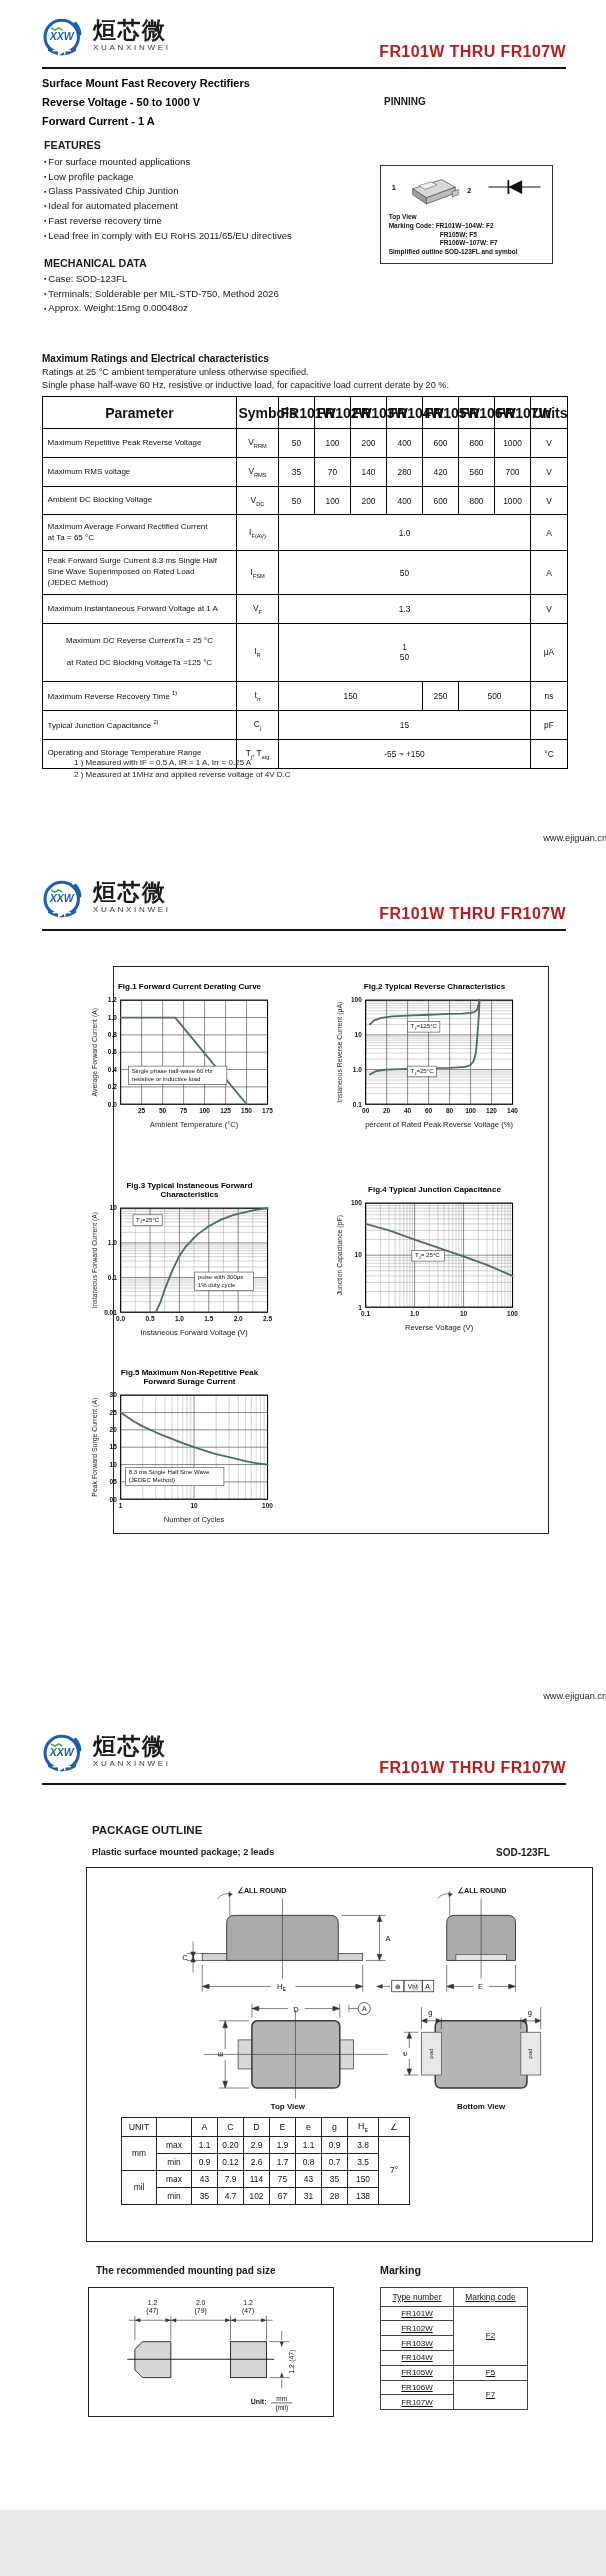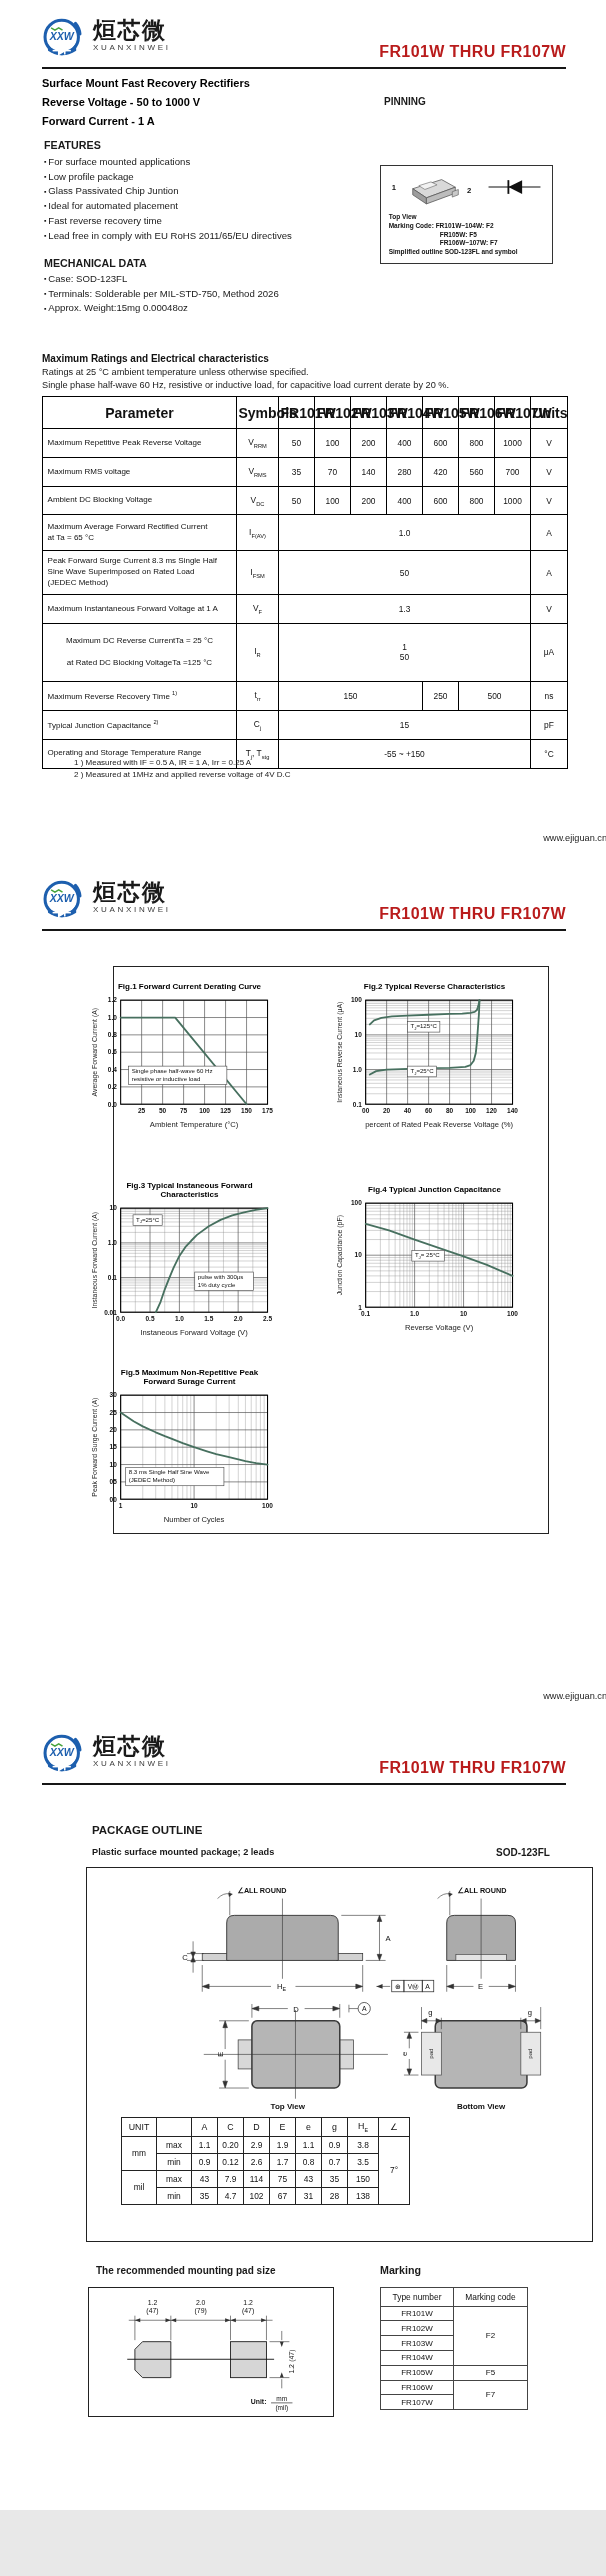--- a/index.html
+++ b/index.html
@@ -46,21 +46,21 @@
   .figtitle{font-size:8px;font-weight:bold;text-align:center;line-height:9.2px;color:#000;}
   .chart{display:block;}
   
   .pkgbox{position:absolute;left:86px;top:1867px;width:507px;height:375px;border:1.5px solid #222;box-sizing:border-box;}
   .dimtable{position:absolute;left:34px;top:249px;width:289px;table-layout:fixed;font-size:8.4px;border:1.5px solid #222;}
   .dimtable td{border:0.8px solid #222;text-align:center;height:16px;padding:0;}
   .dimtable tr.hd td{height:17.6px;font-size:8.8px;}
   .dimtable sub{font-size:5.4px;}
   .padbox{position:absolute;left:88px;top:2287px;width:246px;height:130px;border:1.1px solid #222;box-sizing:border-box;}
   .marktable{position:absolute;left:380px;top:2287px;width:148px;table-layout:fixed;font-size:8px;border:1.1px solid #222;}
-  .marktable td{border:0.8px solid #444;text-align:center;height:13.8px;padding:0;}
+  .marktable td{border:0.8px solid #444;text-align:center;height:13.8px;padding:0;text-decoration:underline;}
   .marktable tr.hd td{height:17.6px;font-size:8.4px;}
   svg text{font-family:"Liberation Sans", sans-serif;}
 </style>
 </head>
 <body>
 
 <div id="page">
 
   <div class="hdr" style="top:0">
     <div class="logo">

